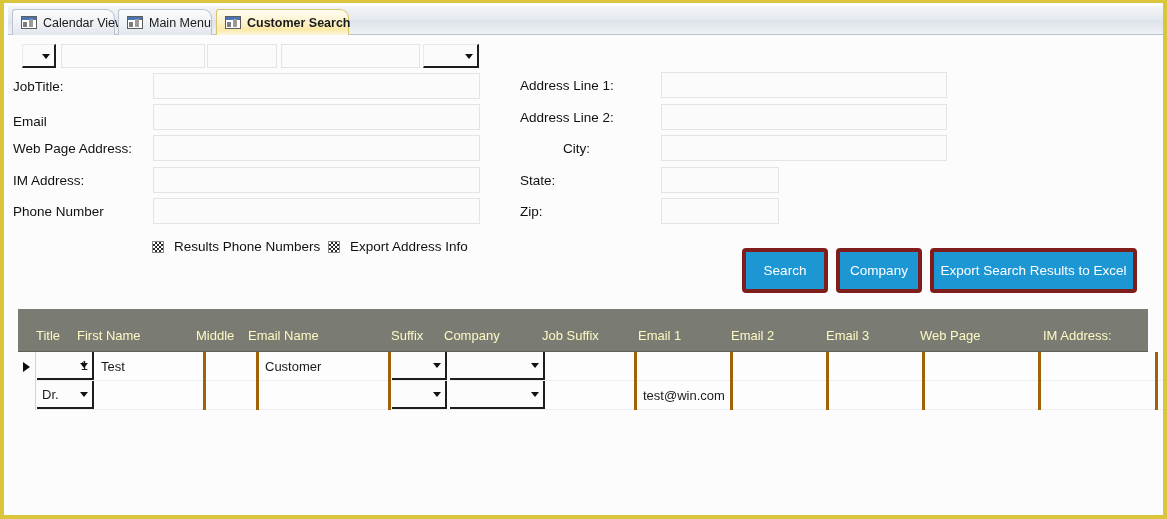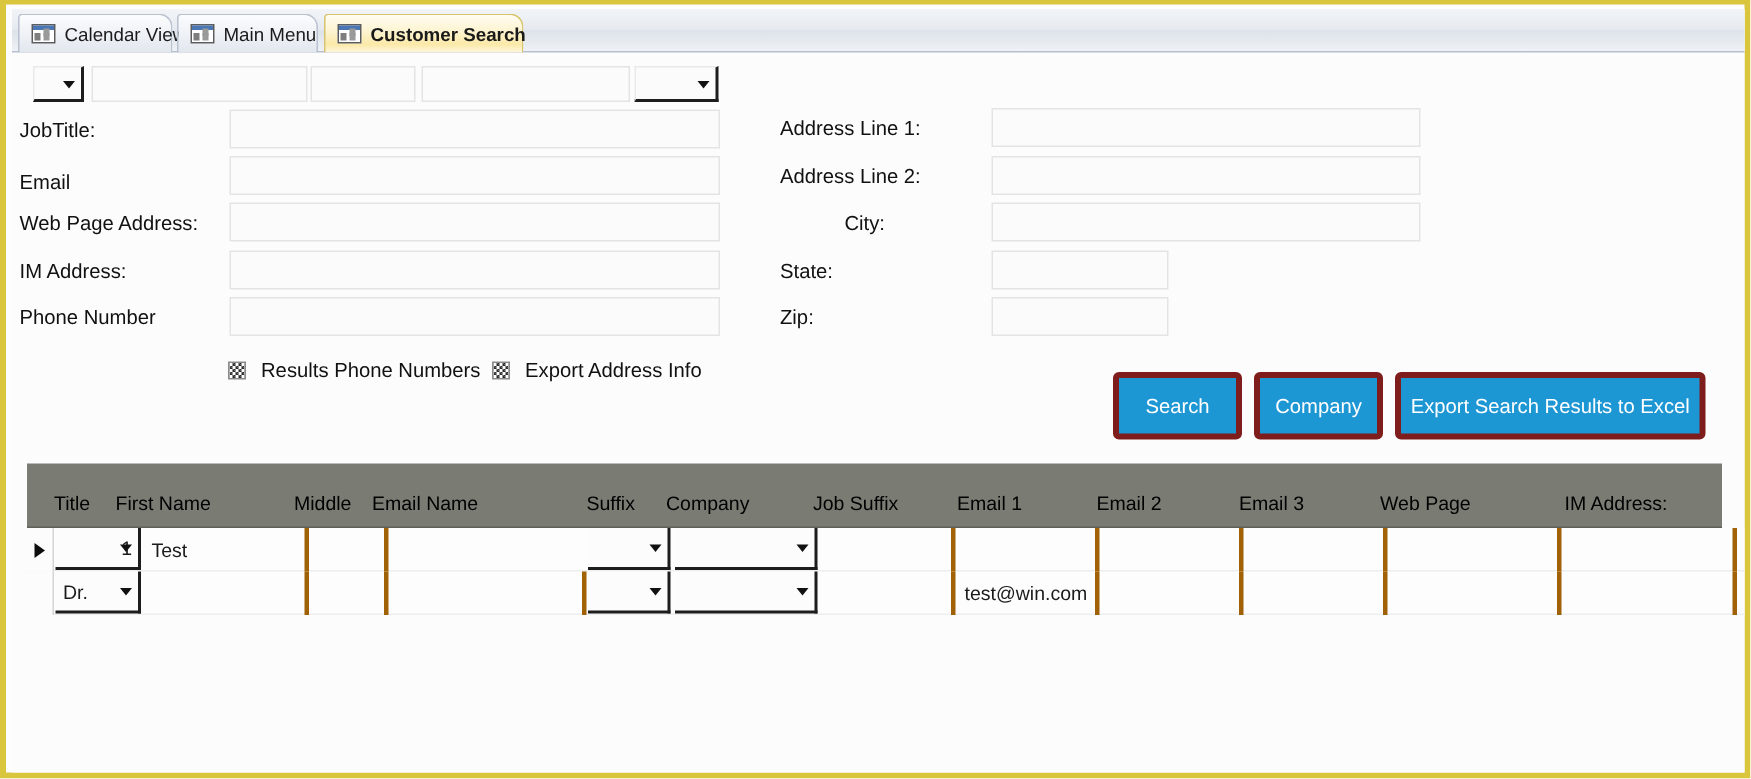--- a/index.html
+++ b/index.html
@@ -192,21 +192,21 @@
     height: 43px;
     width: 1130px;
     background: #7a7c74;
     border-bottom: 1px solid #5f6159;
     box-sizing: border-box;
   }
   .grid-head .hcell {
     position: absolute;
     bottom: 8px;
     font-size: 13px;
-    color: #000000;
+    color: #fef9c3;
     white-space: nowrap;
   }
   .grid-rows {
     position: relative;
     width: 1145px;
     background: #fdfdfd;
   }
   .grow {
     position: relative;
     height: 29px;
@@ -369,20 +369,21 @@
           <div class="grow">
             <div class="gcell rsel" style="left:0; width:18px;">
               <span class="rec-arrow"></span>
             </div>
             <div class="gcell combo-cell num" style="left:19px; width:57px;">
               <span>1</span>
               <span class="arrow"></span>
             </div>
             <div class="gcell" style="left:78px; width:110px;">Test</div>
             <div class="gcell" style="left:189px; width:52px;"></div>
+            <div class="gcell" style="left:242px; width:131px;">Customer</div>
             <div class="gcell combo-cell" style="left:374px; width:55px;">
               <span></span>
               <span class="arrow"></span>
             </div>
             <div class="gcell combo-cell" style="left:432px; width:95px;">
               <span></span>
               <span class="arrow"></span>
             </div>
             <div class="gcell" style="left:528px; width:91px;"></div>
             <div class="gcell" style="left:620px; width:95px;"></div>

